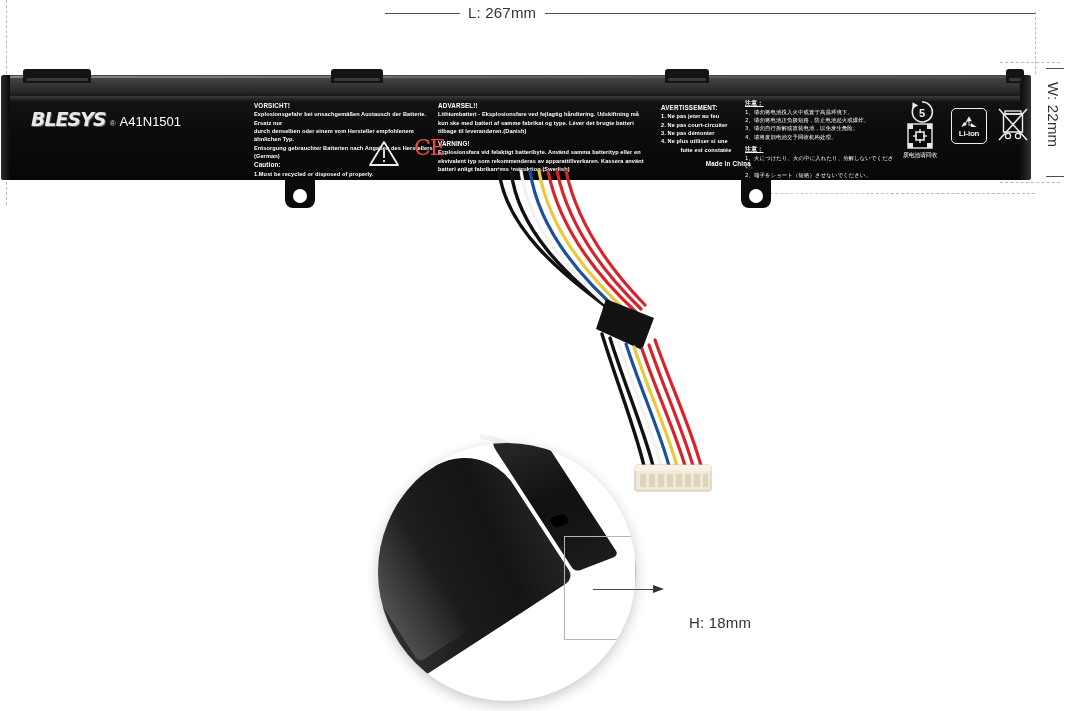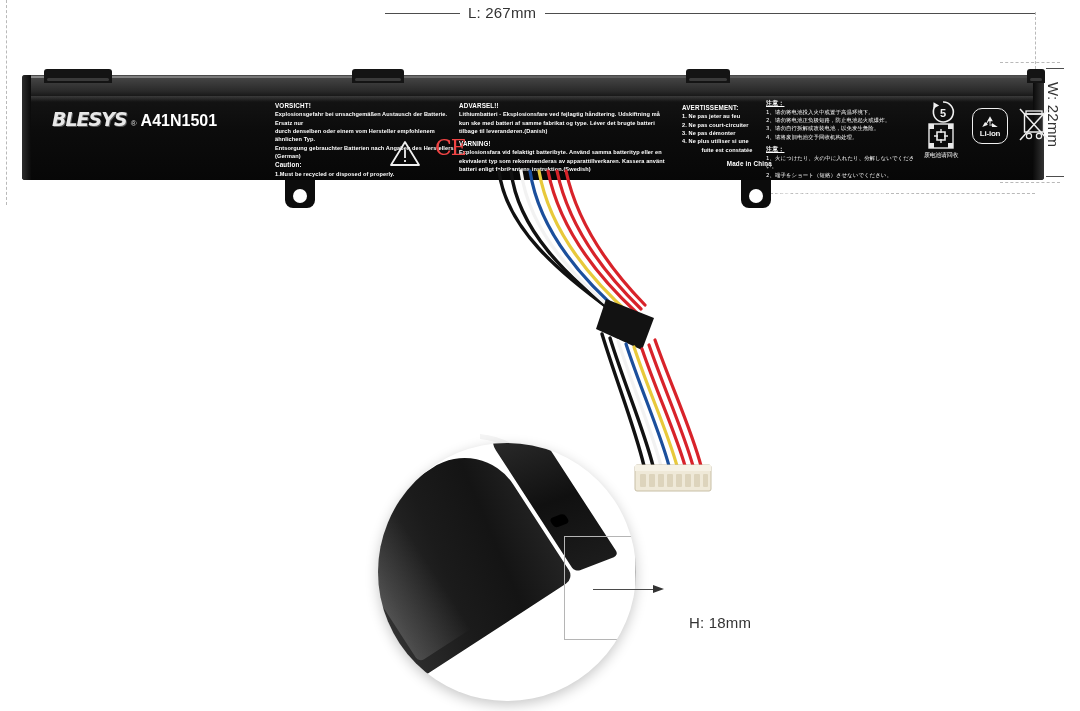--- a/index.html
+++ b/index.html
@@ -42,24 +42,25 @@
     white-space: nowrap;
   }
   .dim-label.vertical {
     transform: rotate(90deg);
     transform-origin: left top;
   }
 
   
   #battery {
     position: absolute;
-    left: 22px;
+    left: 1px;
     top: 75px;
     width: 1022px;
     height: 85px;
+    padding-left: 8px;
   }
   .bat-top {
     position: absolute;
     left: 0; top: 0;
     width: 100%;
     height: 22px;
     background: linear-gradient(180deg,#4a4a4a 0%, #3a3a3a 36%, #2a2a2a 72%, #151515 100%);
     border-radius: 3px 3px 0 0;
   }
   .bat-top:after {
@@ -157,22 +158,22 @@
   }
   .brand-reg { font-size: 8px; vertical-align: super; color: #dcdcdc; }
   .brand-title {
     font-family: "DejaVu Serif", serif;
     font-size: 17px;
     color: #ffffff;
     letter-spacing: 0.3px;
   }
   .brand-model {
     font-family: "Liberation Sans", sans-serif;
-    font-size: 16px;
-    font-weight: bold;
+    font-size: 13px;
+    font-weight: normal;
     color: #ffffff;
   }
   .brand-rating {
     margin-top: 1px;
     text-align: right;
     font-family: "Liberation Sans", sans-serif;
     font-size: 15px;
     font-weight: bold;
     color: #ffffff;
     letter-spacing: 0.2px;
@@ -221,21 +222,21 @@
   }
   .ce-mark {
     font-family: "DejaVu Serif", serif;
     font-size: 22px;
     color: #ef4444;
     letter-spacing: -1px;
     line-height: 1;
   }
   .recycle-box {
     border: 1.4px solid #f0f0f0;
-    border-radius: 10px;
+    border-radius: 5px;
     width: 34px;
     height: 34px;
     display: flex;
     flex-direction: column;
     align-items: center;
     justify-content: center;
     color: #f0f0f0;
   }
   .liion-text {
     font-size: 8px;

